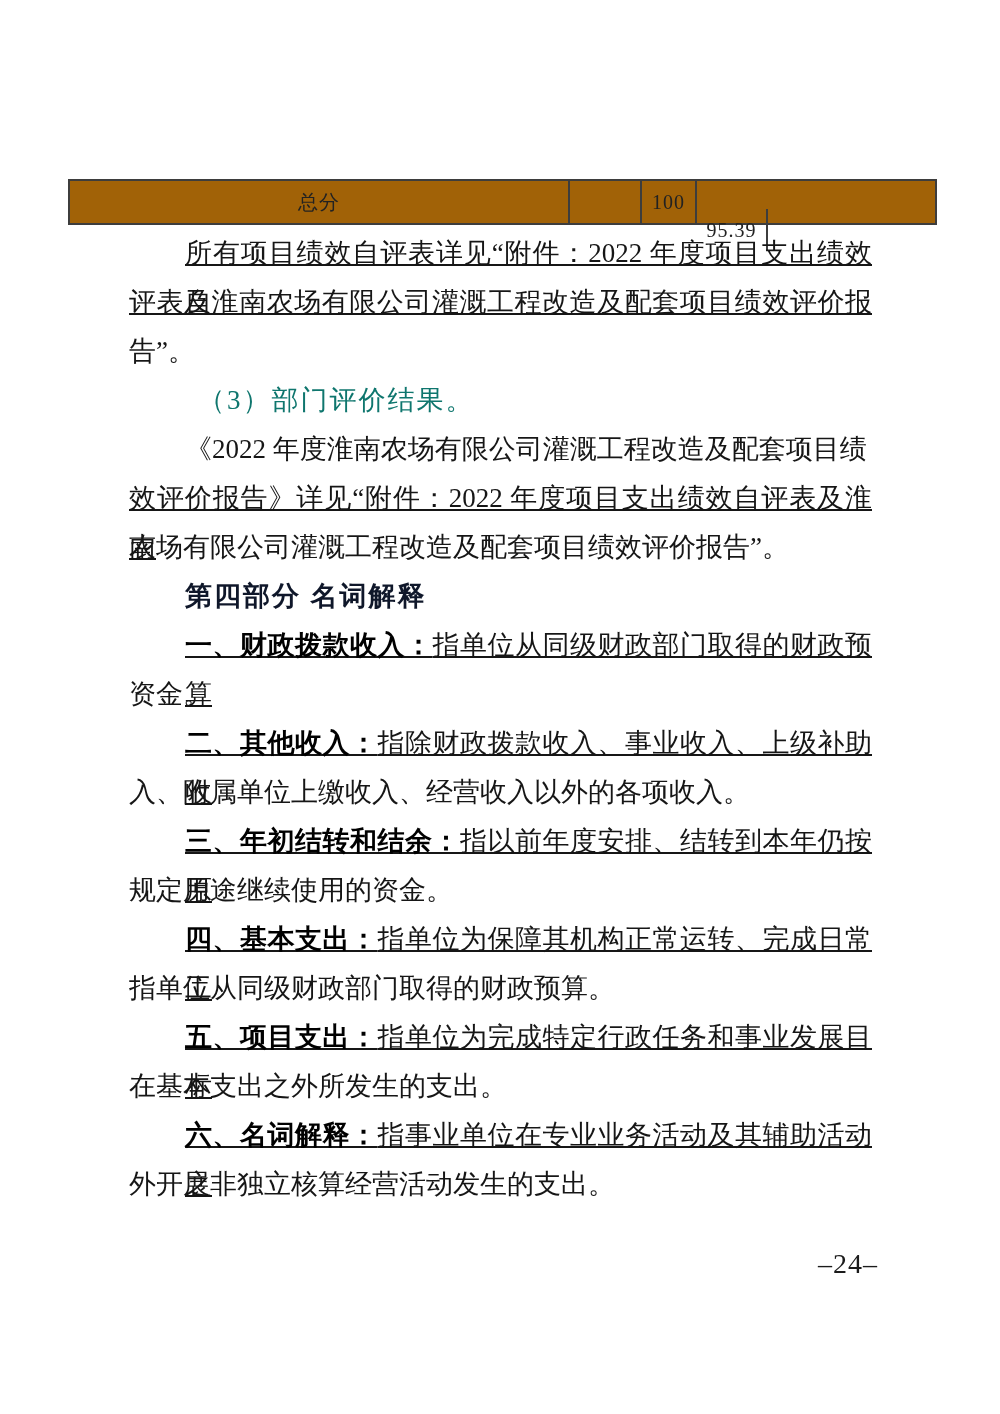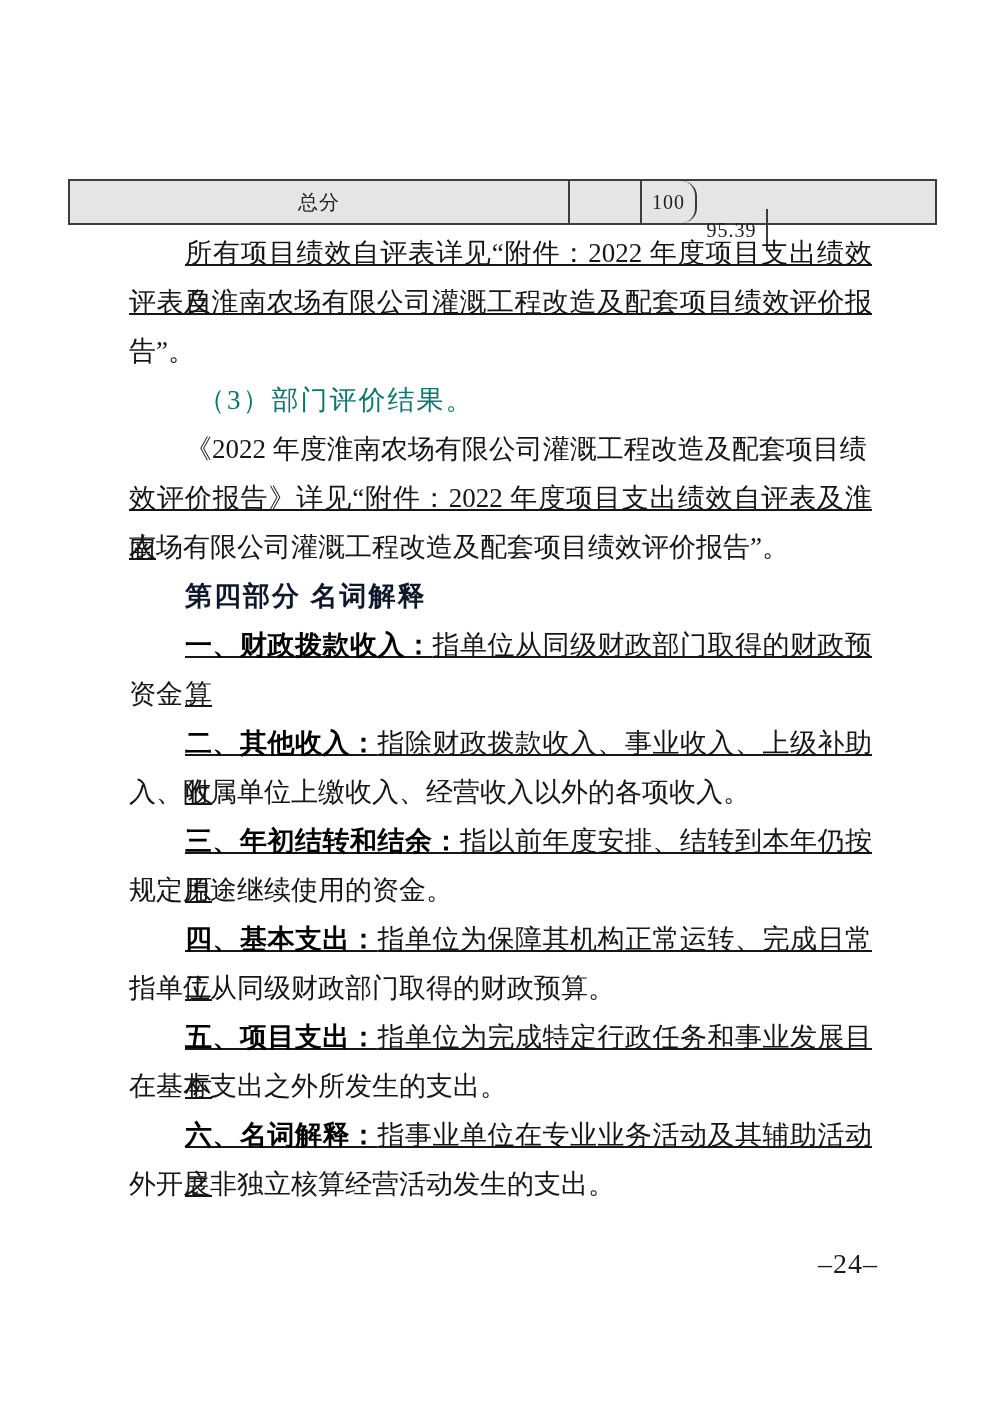--- a/index.html
+++ b/index.html
@@ -16,37 +16,37 @@
   
   .doc-table {
     position: absolute;
     left: 68px;
     top: 179px;
     width: 869px;
     height: 46px;
     box-sizing: border-box;
     border: 2px solid #3d3d3d;
     display: flex;
-    background: #e5e5e5;
+    background: #a16207;
   }
   .doc-table .cell {
     box-sizing: border-box;
     height: 100%;
     border-right: 2px solid #3d3d3d;
     display: flex;
     align-items: center;
     justify-content: center;
     font-size: 20px;
     color: #222222;
     letter-spacing: 1px;
   }
   .doc-table .cell:last-child { border-right: none; }
   .cell.c0 { width: 500px; }
   .cell.c1 { width: 72px; }
-  .cell.c2 { width: 55px; border-radius: 15px; }
+  .cell.c2 { width: 55px; }
   .cell.c3 { width: 71px; margin-top: 28px; }
   .cell.c4 { flex: 1; }
 
   
   .text-block {
     position: absolute;
     left: 129px;
     top: 229px;
     width: 743px;
   }

